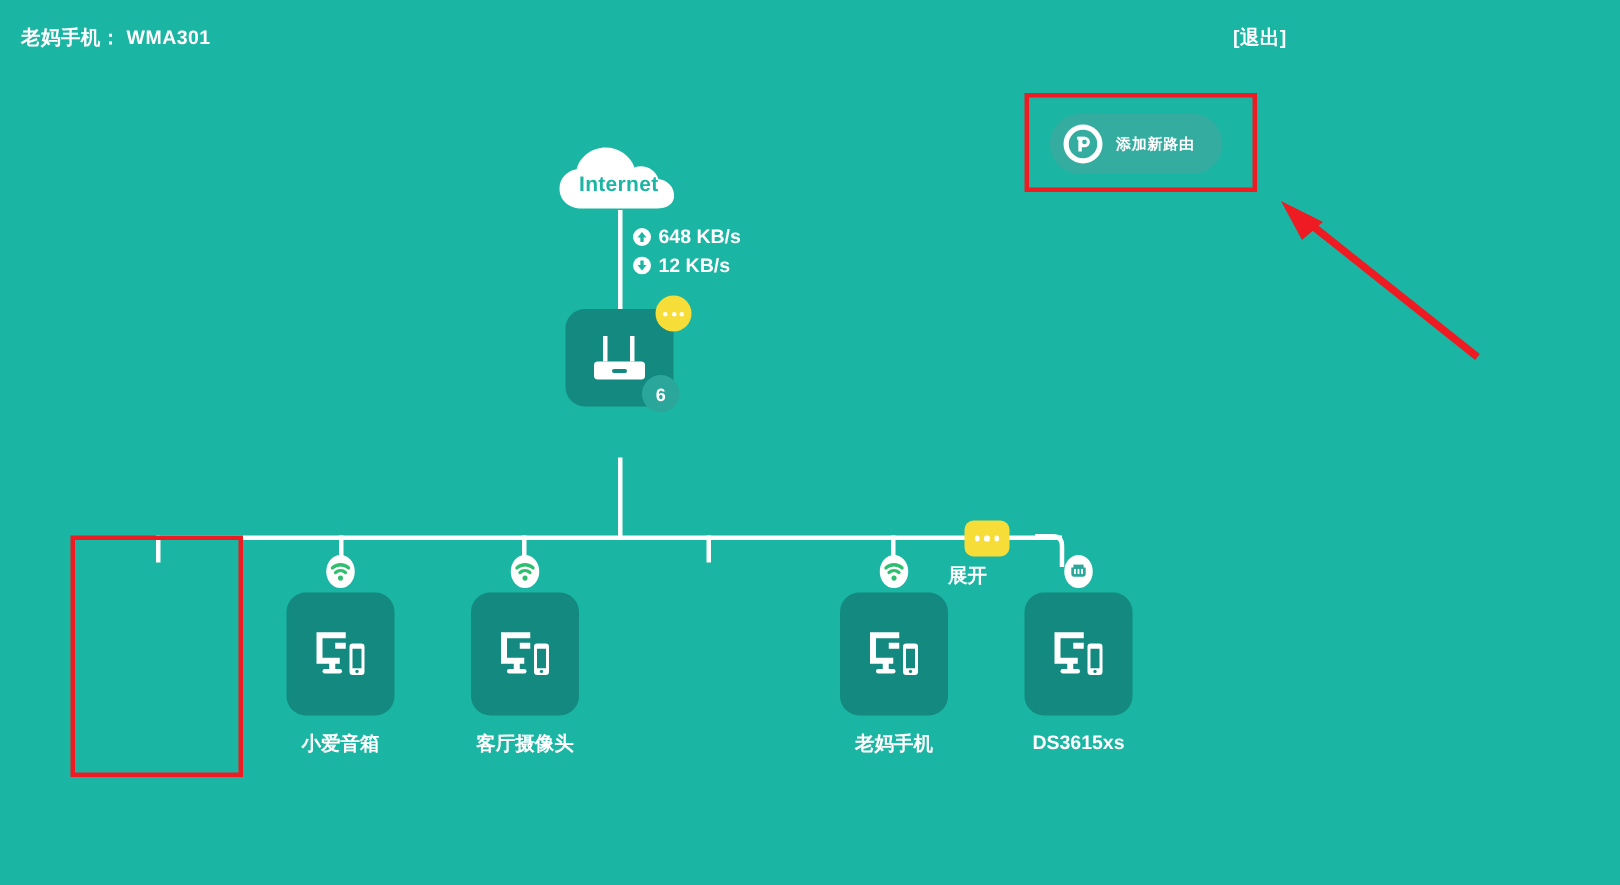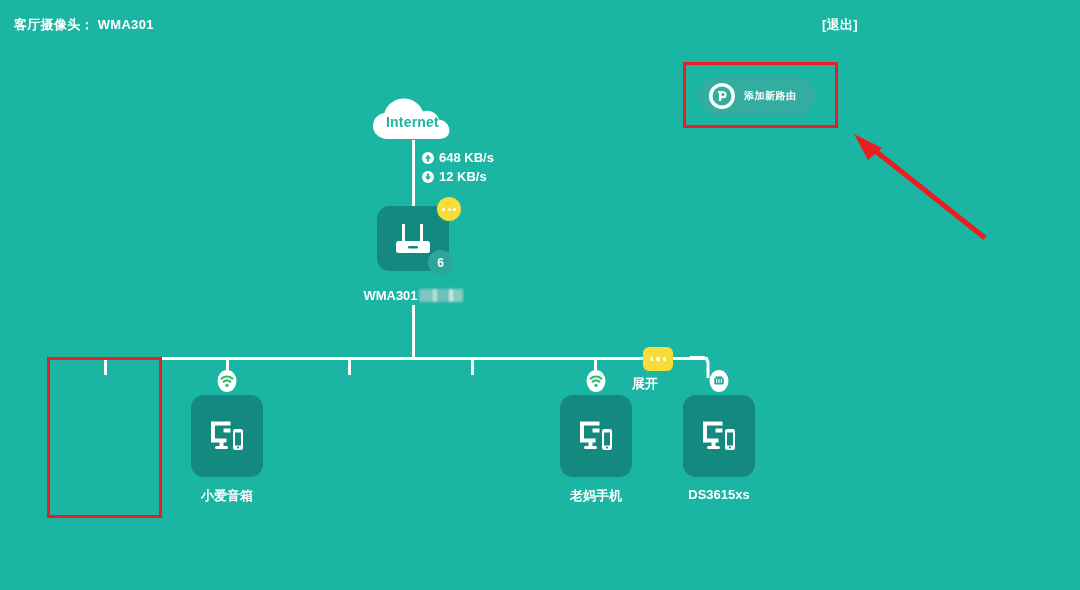--- a/index.html
+++ b/index.html
@@ -146,21 +146,21 @@
     position:absolute; left:866px; top:524px;
     display:flex; align-items:center; gap:10px;
   }
   .wm-text{ color:#ffffff; font-size:22px; letter-spacing:1px;}
 </style>
 </head>
 <body>
 
 <div id="stage">
 
-  <div class="hdr-model">客厅摄像头： WMA301</div>
+  <div class="hdr-model">老妈手机： WMA301</div>
   <div class="hdr-logout">[退出]</div>
 
   <div class="add-wrap">
     <span class="add-logo">
       <span class="tp">
         <svg width="20" height="20" viewBox="0 0 20 20">
           <circle cx="10" cy="10" r="9.5" fill="#34ac9f"></circle>
           <path d="M6 5.2h5.1a3.5 3.5 0 0 1 0 7H9.2v2.8H6.9V5.2z" fill="#ffffff"></path>
           <circle cx="11.0" cy="8.6" r="1.55" fill="#34ac9f"></circle>
           <rect x="6" y="5.2" width="5.4" height="1.9" fill="#ffffff"></rect>
@@ -204,23 +204,20 @@
         <rect x="4" y="19" width="34" height="12" rx="2.5" fill="#ffffff"></rect>
         <rect x="16" y="24" width="10" height="2.6" rx="1.3" fill="#13897f"></rect>
       </svg>
       <span class="badge-dots badge-root">
           <i></i>
           <i></i>
           <i></i>
         </span>
       <span class="badge-count">6</span>
     </div>
-  </div>
-  <div class="root-label">
-    <span>WMA301</span><span class="blurchip"></span>
   </div>
 
   <div class="line" style="left:412px; top:305px; width:3px; height:55px;"></div>
 
   <div class="line" style="left:104px; top:357px; width:604px; height:3px;"></div>
 
   <div class="line" style="left:104px; top:357px; width:3px; height:18px;"></div>
   <div class="line" style="left:226px; top:357px; width:3px; height:18px;"></div>
   <div class="line" style="left:348px; top:357px; width:3px; height:18px;"></div>
   <div class="line" style="left:471px; top:357px; width:3px; height:18px;"></div>
@@ -252,60 +249,80 @@
           <rect x="16.5" y="10.5" width="7" height="4" fill="#ffffff"></rect>
           <rect x="8" y="28" width="13" height="3" rx="1.5" fill="#ffffff"></rect>
           <rect x="12.5" y="24" width="4" height="4" fill="#ffffff"></rect>
           <rect x="26" y="11" width="10" height="21" rx="2.2" fill="#ffffff"></rect>
           <rect x="28" y="14.5" width="6" height="13" fill="#13897f"></rect>
           <circle cx="31" cy="29.6" r="1.1" fill="#13897f"></circle>
         </svg>
       </div>
       <div class="child-label">小爱音箱</div>
     </div>
-  <div class="child" id="child4" style="left:560px;">
+  <div class="child" id="child2" style="left:314px;">
       <svg class="conn-ic" viewBox="0 0 28 28">
         <ellipse cx="14" cy="14" rx="9.5" ry="11" fill="#ffffff"></ellipse>
         <path d="M8.6 11.6a8 8 0 0 1 10.8 0" stroke="#2fbf6e" stroke-width="2.2" fill="none" stroke-linecap="round"></path>
         <path d="M10.7 14.7a5 5 0 0 1 6.6 0" stroke="#2fbf6e" stroke-width="2.2" fill="none" stroke-linecap="round"></path>
         <circle cx="14" cy="18.4" r="1.7" fill="#2fbf6e"></circle>
       </svg>
       <div class="tile tile-child">
         <svg width="40" height="36" viewBox="0 0 40 36">
           <path d="M4 3.5h19.5v4H8v13h11.5v4H4z" fill="#ffffff"></path>
           <rect x="16.5" y="10.5" width="7" height="4" fill="#ffffff"></rect>
           <rect x="8" y="28" width="13" height="3" rx="1.5" fill="#ffffff"></rect>
           <rect x="12.5" y="24" width="4" height="4" fill="#ffffff"></rect>
           <rect x="26" y="11" width="10" height="21" rx="2.2" fill="#ffffff"></rect>
           <rect x="28" y="14.5" width="6" height="13" fill="#13897f"></rect>
           <circle cx="31" cy="29.6" r="1.1" fill="#13897f"></circle>
         </svg>
       </div>
-      <div class="child-label">老妈手机</div>
-    </div>
-  <div class="child" id="child5" style="left:683px;">
+      <div class="child-label">客厅摄像头</div>
+    </div>
+  <div class="child" id="child4" style="left:560px;">
       <svg class="conn-ic" viewBox="0 0 28 28">
         <ellipse cx="14" cy="14" rx="9.5" ry="11" fill="#ffffff"></ellipse>
-        <path d="M9.2 11.3h9.6v4.6a1.6 1.6 0 0 1-1.6 1.6h-6.4a1.6 1.6 0 0 1-1.6-1.6z" fill="#2aa79a"></path>
-        <rect x="10.6" y="9.4" width="6.8" height="2.3" fill="#2aa79a"></rect>
-        <rect x="11.0" y="12.3" width="1.2" height="3.4" fill="#ffffff"></rect>
-        <rect x="13.4" y="12.3" width="1.2" height="3.4" fill="#ffffff"></rect>
-        <rect x="15.8" y="12.3" width="1.2" height="3.4" fill="#ffffff"></rect>
+        <path d="M8.6 11.6a8 8 0 0 1 10.8 0" stroke="#2fbf6e" stroke-width="2.2" fill="none" stroke-linecap="round"></path>
+        <path d="M10.7 14.7a5 5 0 0 1 6.6 0" stroke="#2fbf6e" stroke-width="2.2" fill="none" stroke-linecap="round"></path>
+        <circle cx="14" cy="18.4" r="1.7" fill="#2fbf6e"></circle>
       </svg>
       <div class="tile tile-child">
         <svg width="40" height="36" viewBox="0 0 40 36">
           <path d="M4 3.5h19.5v4H8v13h11.5v4H4z" fill="#ffffff"></path>
           <rect x="16.5" y="10.5" width="7" height="4" fill="#ffffff"></rect>
           <rect x="8" y="28" width="13" height="3" rx="1.5" fill="#ffffff"></rect>
           <rect x="12.5" y="24" width="4" height="4" fill="#ffffff"></rect>
           <rect x="26" y="11" width="10" height="21" rx="2.2" fill="#ffffff"></rect>
           <rect x="28" y="14.5" width="6" height="13" fill="#13897f"></rect>
           <circle cx="31" cy="29.6" r="1.1" fill="#13897f"></circle>
         </svg>
       </div>
+      <div class="child-label">老妈手机</div>
+    </div>
+  <div class="child" id="child5" style="left:683px;">
+      <svg class="conn-ic" viewBox="0 0 28 28">
+        <ellipse cx="14" cy="14" rx="9.5" ry="11" fill="#ffffff"></ellipse>
+        <path d="M9.2 11.3h9.6v4.6a1.6 1.6 0 0 1-1.6 1.6h-6.4a1.6 1.6 0 0 1-1.6-1.6z" fill="#2aa79a"></path>
+        <rect x="10.6" y="9.4" width="6.8" height="2.3" fill="#2aa79a"></rect>
+        <rect x="11.0" y="12.3" width="1.2" height="3.4" fill="#ffffff"></rect>
+        <rect x="13.4" y="12.3" width="1.2" height="3.4" fill="#ffffff"></rect>
+        <rect x="15.8" y="12.3" width="1.2" height="3.4" fill="#ffffff"></rect>
+      </svg>
+      <div class="tile tile-child">
+        <svg width="40" height="36" viewBox="0 0 40 36">
+          <path d="M4 3.5h19.5v4H8v13h11.5v4H4z" fill="#ffffff"></path>
+          <rect x="16.5" y="10.5" width="7" height="4" fill="#ffffff"></rect>
+          <rect x="8" y="28" width="13" height="3" rx="1.5" fill="#ffffff"></rect>
+          <rect x="12.5" y="24" width="4" height="4" fill="#ffffff"></rect>
+          <rect x="26" y="11" width="10" height="21" rx="2.2" fill="#ffffff"></rect>
+          <rect x="28" y="14.5" width="6" height="13" fill="#13897f"></rect>
+          <circle cx="31" cy="29.6" r="1.1" fill="#13897f"></circle>
+        </svg>
+      </div>
       <div class="child-label">DS3615xs</div>
     </div>
 
   <div class="redbox redbox-add"></div>
   <div class="redbox redbox-node"></div>
   <svg class="arrow-svg" viewBox="0 0 190 145">
     <line x1="165" y1="128" x2="48" y2="35" stroke="#ee1c22" stroke-width="5"></line>
     <path d="M34 24 L62 38 L48 50 Z" fill="#ee1c22"></path>
   </svg>
 

